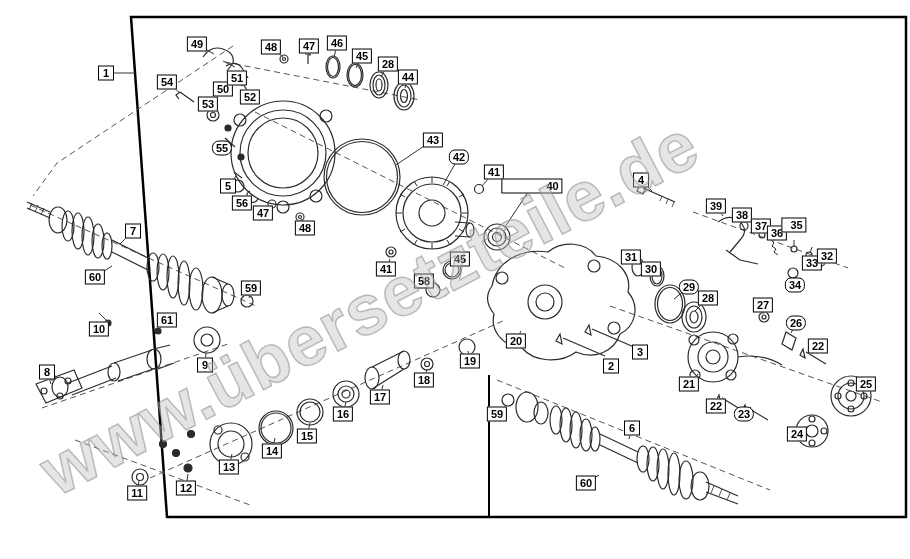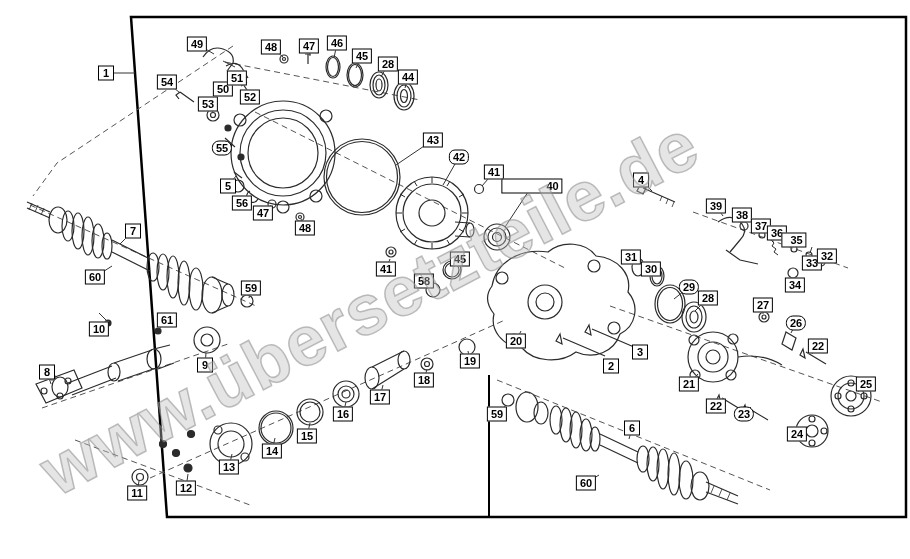--- a/index.html
+++ b/index.html
@@ -384,24 +384,24 @@
       <div class="part-label" style="left: 305px; top: 228px;">48</div>
       <div class="part-label" style="left: 433px; top: 140px;">43</div>
       <div class="part-label" style="left: 459px; top: 157px; border-radius: 6px;">42</div>
       <div class="part-label" style="left: 494px; top: 172px;">41</div>
       <div class="part-label" style="left: 532px; top: 186px; padding-left: 44px;">40</div>
       <div class="part-label" style="left: 641px; top: 180px;">4</div>
       <div class="part-label" style="left: 716px; top: 206px;">39</div>
       <div class="part-label" style="left: 742px; top: 215px;">38</div>
       <div class="part-label" style="left: 761px; top: 226px;">37</div>
       <div class="part-label" style="left: 777px; top: 233px;">36</div>
-      <div class="part-label" style="left: 794px; top: 240px; padding-left: 8px;">35</div>
+      <div class="part-label" style="left: 794px; top: 225px; padding-left: 8px;">35</div>
       <div class="part-label" style="left: 812px; top: 247px; margin-top: 16px;">33</div>
       <div class="part-label" style="left: 827px; top: 256px;">32</div>
-      <div class="part-label" style="left: 795px; top: 285px;">34</div>
+      <div class="part-label" style="left: 795px; top: 285px; border-radius: 6px;">34</div>
       <div class="part-label" style="left: 133px; top: 231px;">7</div>
       <div class="part-label" style="left: 95px; top: 277px;">60</div>
       <div class="part-label" style="left: 251px; top: 288px;">59</div>
       <div class="part-label" style="left: 386px; top: 269px;">41</div>
       <div class="part-label" style="left: 424px; top: 281px;">58</div>
       <div class="part-label" style="left: 460px; top: 259px;">45</div>
       <div class="part-label" style="left: 631px; top: 257px;">31</div>
       <div class="part-label" style="left: 651px; top: 269px;">30</div>
       <div class="part-label" style="left: 689px; top: 287px; border-radius: 7px;">29</div>
       <div class="part-label" style="left: 708px; top: 298px;">28</div>

